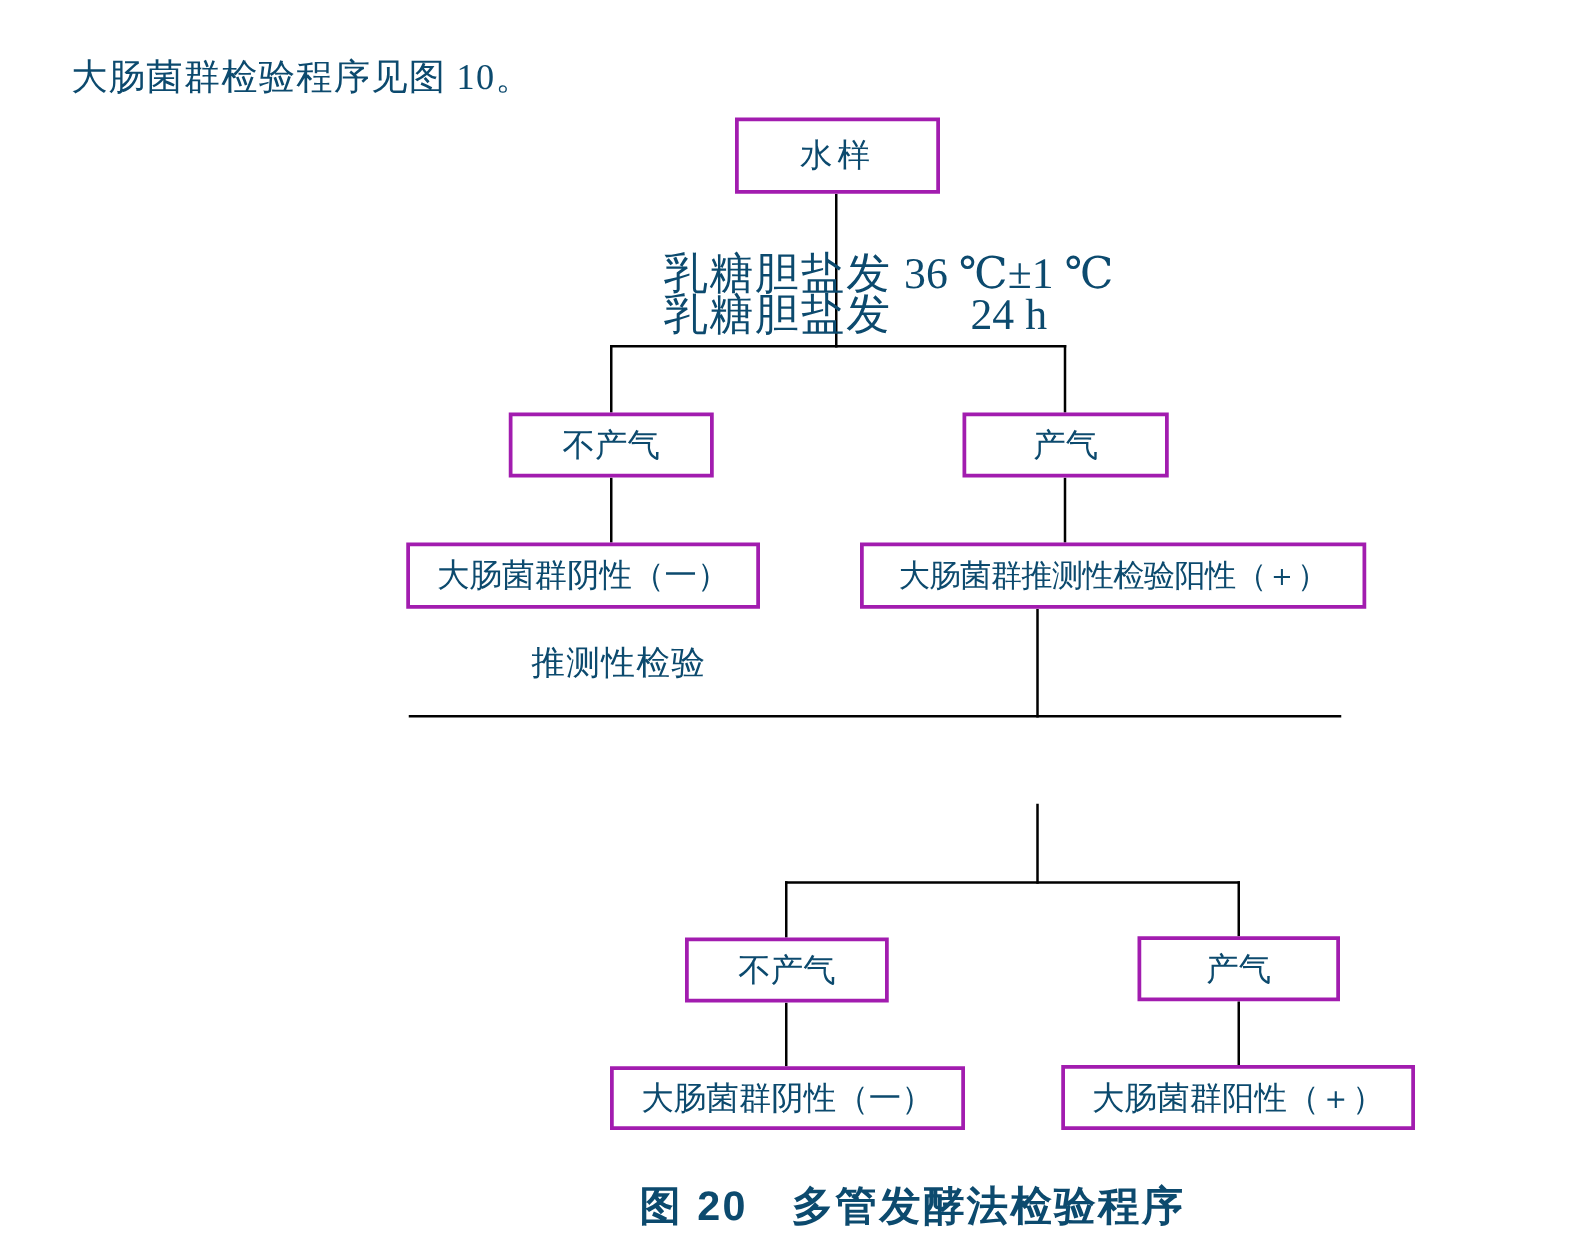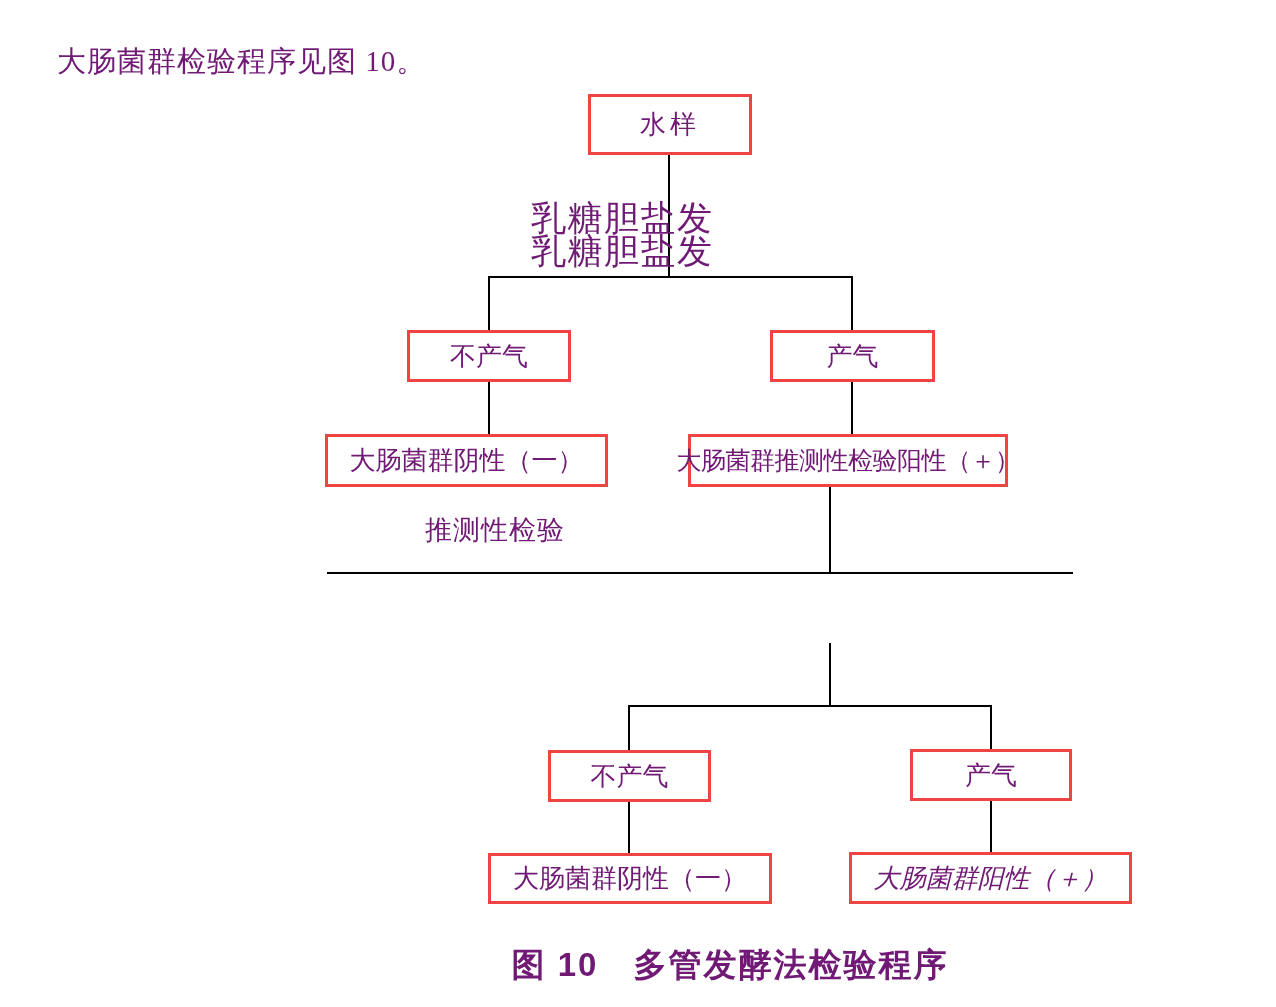--- a/index.html
+++ b/index.html
@@ -6,26 +6,26 @@
     margin: 0;
     padding: 0;
     background: #ffffff;
   }
   #canvas {
     position: relative;
     width: 1276px;
     height: 1007px;
     background: #ffffff;
     font-family: "Liberation Serif", "DejaVu Serif", serif;
-    color: #701a75;
+    color: #0c4a6e;
     overflow: hidden;
   }
   .box {
     position: absolute;
-    border: 3px solid #ef4444;
+    border: 3px solid #a21caf;
     background: #ffffff;
     display: flex;
     align-items: center;
     justify-content: center;
     font-size: 26px;
     white-space: nowrap;
     box-sizing: border-box;
     z-index: 2;
   }
   .box.wide {
@@ -115,31 +115,35 @@
   <div class="line" style="left:628px; top:705px; width:2px; height:46px;"></div>
   <div class="line" style="left:990px; top:705px; width:2px; height:46px;"></div>
 
   <div class="line" style="left:628px; top:802px; width:2px; height:52px;"></div>
   <div class="line" style="left:990px; top:801px; width:2px; height:52px;"></div>
 
   <div class="lbl medium-label">
     <div>乳糖胆盐发</div>
     <div>乳糖胆盐发</div>
   </div>
+  <div class="lbl condition-label">
+    <div>36 ℃±1 ℃</div>
+    <div>24 h</div>
+  </div>
   <div class="lbl stage-label">推测性检验</div>
 
   <div class="box" style="left:588px; top:94px; width:164px; height:61px; letter-spacing:4px;">水样</div>
 
   <div class="box" style="left:407px; top:330px; width:164px; height:52px;">不产气</div>
   <div class="box" style="left:770px; top:330px; width:165px; height:52px;">产气</div>
 
   <div class="box" style="left:325px; top:434px; width:283px; height:53px;">大肠菌群阴性（一）</div>
-  <div class="box wide" style="left:688px; top:434px; width:320px; height:53px;">大肠菌群推测性检验阳性（＋）</div>
+  <div class="box wide" style="left:688px; top:434px; width:405px; height:53px;">大肠菌群推测性检验阳性（＋）</div>
 
   <div class="box" style="left:548px; top:750px; width:163px; height:52px;">不产气</div>
   <div class="box" style="left:910px; top:749px; width:162px; height:52px;">产气</div>
 
   <div class="box" style="left:488px; top:853px; width:284px; height:51px;">大肠菌群阴性（一）</div>
-  <div class="box" style="left:849px; top:852px; width:283px; height:52px;font-style:italic;">大肠菌群阳性（＋）</div>
+  <div class="box" style="left:849px; top:852px; width:283px; height:52px;">大肠菌群阳性（＋）</div>
 
-  <div class="caption">图 10　多管发酵法检验程序</div>
+  <div class="caption">图 20　多管发酵法检验程序</div>
 
 </div>
 
 </body></html>

